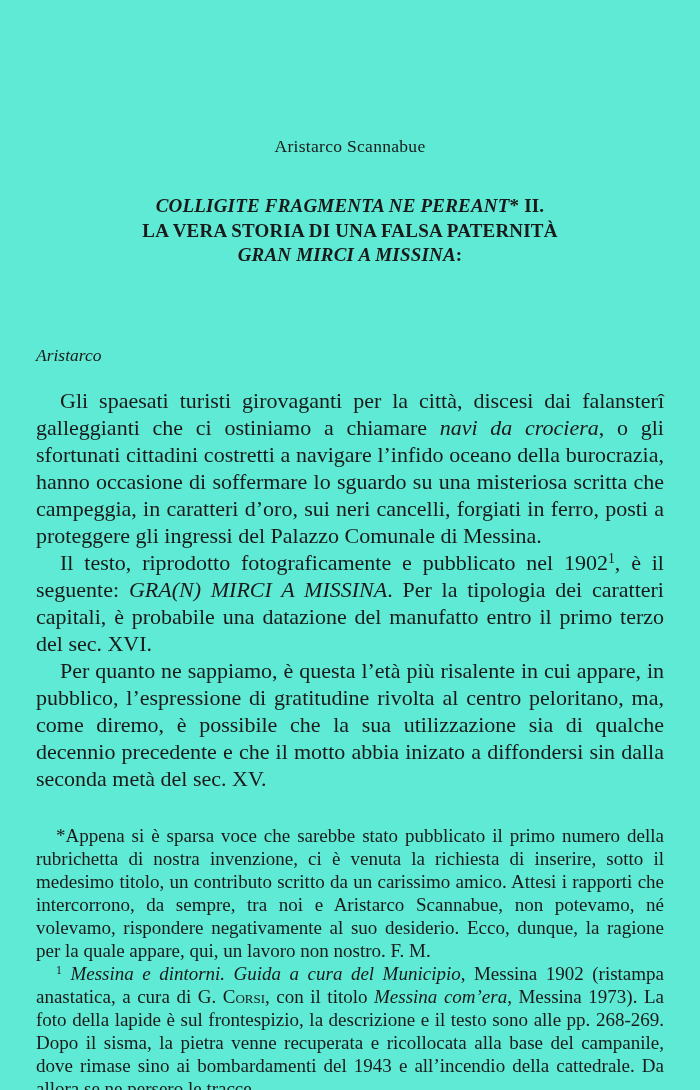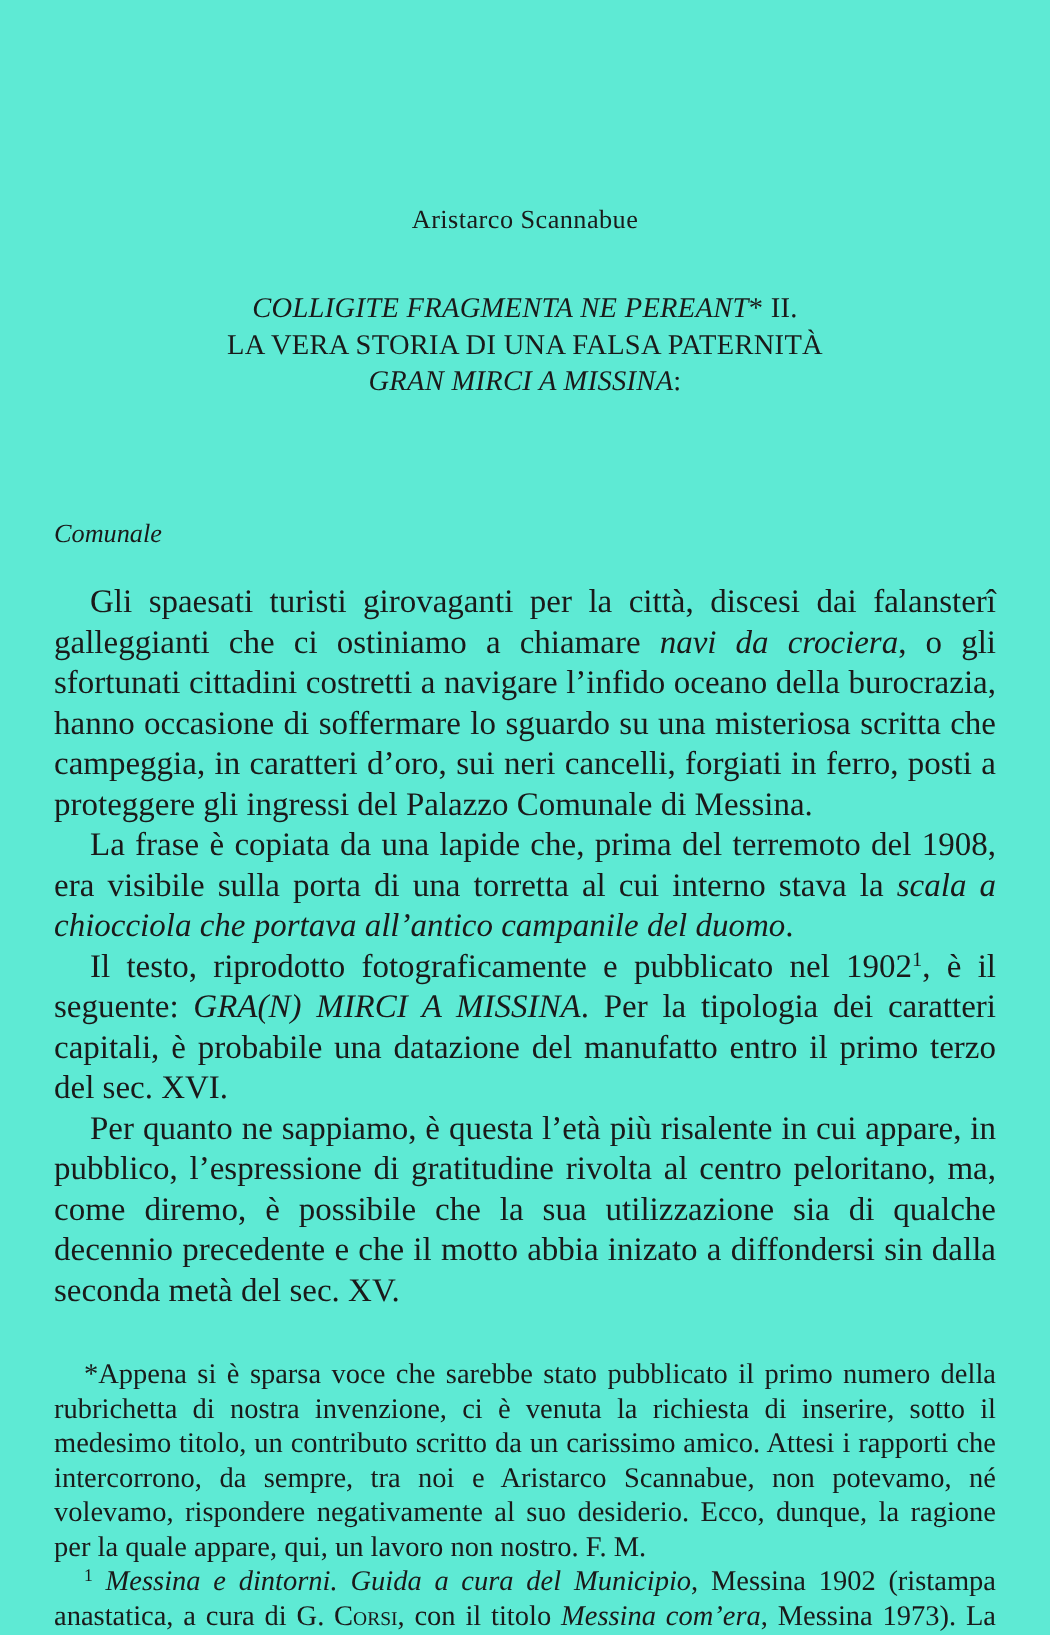--- a/index.html
+++ b/index.html
@@ -27,21 +27,21 @@
     line-height: 21px;
     letter-spacing: 0.3px;
   }
   .title-block {
     margin-top: 37px;
     text-align: center;
     font-size: 19px;
     line-height: 24.5px;
     letter-spacing: 0.2px;
   }
-  .title-line { white-space: nowrap; }
+  .title-line { white-space: nowrap; font-weight: bold; }
   .section-heading {
     margin-top: 76px;
     font-style: italic;
     font-size: 17.5px;
     line-height: 22px;
   }
   .body-text {
     margin-top: 21px;
     font-size: 22px;
     line-height: 27px;
@@ -80,27 +80,26 @@
 
   <div class="title-block">
 
       <div class="title-line"><i>COLLIGITE FRAGMENTA NE PEREANT</i>* II.</div>
 
       <div class="title-line">LA VERA STORIA DI UNA FALSA PATERNITÀ</div>
 
       <div class="title-line"><i>GRAN MIRCI A MISSINA</i>:</div>
     </div>
 
-  <div class="section-heading">Comunale</div>
+  <div class="section-heading">Aristarco</div>
 
   <div class="body-text">
 
       <p>Gli spaesati turisti girovaganti per la città, discesi dai falansterî galleggianti che ci ostiniamo a chiamare <i>navi da crociera</i>, o gli sfortunati cittadini costretti a navigare l’infido oceano della burocrazia, hanno occasione di soffermare lo sguardo su una misteriosa scritta che campeggia, in caratteri d’oro, sui neri cancelli, forgiati in ferro, posti a proteggere gli ingressi del Palazzo Comunale di Messina.</p>
 
-      <p>La frase è copiata da una lapide che, prima del terremoto del 1908, era visibile sulla porta di una torretta al cui interno stava la <i>scala a chiocciola che portava all’antico campanile del duomo</i>.</p>
 
       <p>Il testo, riprodotto fotograficamente e pubblicato nel 1902<sup>1</sup>, è il seguente: <i>GRA(N) MIRCI A MISSINA</i>. Per la tipologia dei caratteri capitali, è probabile una datazione del manufatto entro il primo terzo del sec. XVI.</p>
 
       <p>Per quanto ne sappiamo, è questa l’età più risalente in cui appare, in pubblico, l’espressione di gratitudine rivolta al centro peloritano, ma, come diremo, è possibile che la sua utilizzazione sia di qualche decennio precedente e che il motto abbia inizato a diffondersi sin dalla seconda metà del sec. XV.</p>
     </div>
 
   <div class="footnotes">
 
       <p>*Appena si è sparsa voce che sarebbe stato pubblicato il primo numero della rubrichetta di nostra invenzione, ci è venuta la richiesta di inserire, sotto il medesimo titolo, un contributo scritto da un carissimo amico. Attesi i rapporti che intercorrono, da sempre, tra noi e Aristarco Scannabue, non potevamo, né volevamo, rispondere negativamente al suo desiderio. Ecco, dunque, la ragione per la quale appare, qui, un lavoro non nostro. F. M.</p>
 

